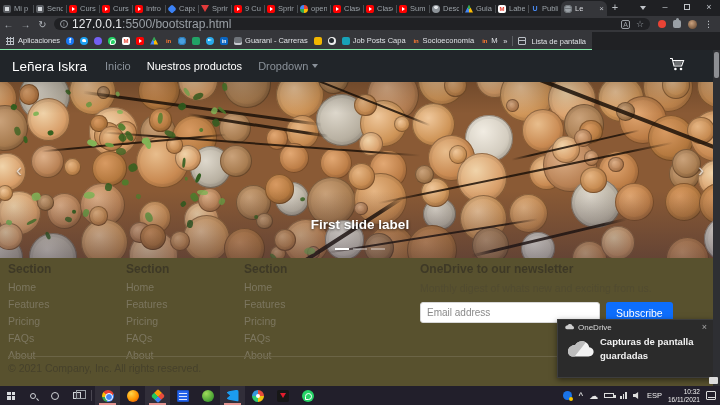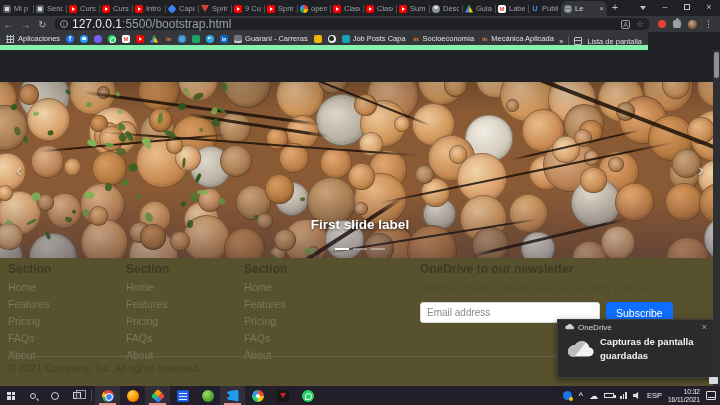--- a/index.html
+++ b/index.html
@@ -33,21 +33,21 @@
   .tr-ic{color:#9aa0a6;font-size:7px;border:1px solid #9aa0a6;border-radius:2px;padding:0 1px;line-height:7px;}
   .star{color:#9aa0a6;font-size:9px;line-height:9px;}
   .after-box{display:flex;align-items:center;gap:7px;margin-left:8px;}
   .recdot{width:8px;height:8px;border-radius:50%;background:#ea4335;}
   .puzzle{width:8px;height:8px;border-radius:2px;background:#9aa0a6;position:relative;}
   .puzzle::after{content:"";position:absolute;left:2.5px;top:-2px;width:3px;height:3px;border-radius:50%;background:#9aa0a6;}
   .avatar{width:9px;height:9px;border-radius:50%;background:radial-gradient(circle at 40% 35%,#caa27f,#7a5a40 70%,#4c372a);}
   .kebab{color:#c0c4c9;font-size:9px;line-height:9px;}
 
   
-  .bookmarks{position:absolute;left:0;top:32px;width:648px;height:18px;background:#35363a;border-bottom:5px solid #86efac;display:flex;align-items:center;padding:0 6px;gap:6px;overflow:hidden;}
+  .bookmarks{position:absolute;left:0;top:32px;width:592px;height:18px;background:#35363a;border-bottom:1px solid #86efac;display:flex;align-items:center;padding:0 6px;gap:6px;overflow:hidden;}
   .bm-apps{display:flex;align-items:center;gap:4px;flex:none;}
   .grid-ic{width:8px;height:8px;background-image:radial-gradient(#b9bec4 1px,transparent 1.3px);background-size:3px 3px;background-position:0 0;}
   .bm-label{font-size:7.5px;color:#dfe1e5;white-space:nowrap;}
   .bm-item{display:flex;align-items:center;gap:3px;flex:none;}
   .bm-right{position:absolute;right:0;top:0;height:18px;background:#35363a;display:flex;align-items:center;gap:5px;padding:0 6px 0 5px;}
   .bm-sep{width:1px;height:10px;background:#5a5d61;}
   .rl-ic{width:8px;height:8px;border:1px solid #b9bec4;border-radius:1px;background:linear-gradient(#b9bec4 1px,transparent 1px) 0 2px/6px 3px no-repeat;}
 
   
   .fav{width:8px;height:8px;flex:none;position:relative;border-radius:2px;}
@@ -377,20 +377,36 @@
         </span>
       </div>
     <div class="bm-right">
       <span class="bm-label">»</span>
       <span class="bm-sep"></span>
       <span class="rl-ic"></span>
       <span class="bm-label">Lista de pantalla</span>
     </div>
   </div>
 
+  <div class="sitenav">
+    <span class="brand">Leñera Iskra</span>
+    <span class="nav-items">
+        <span class="nav-link">Inicio</span>
+        <span class="nav-link active">Nuestros productos</span>
+        <span class="nav-link">Dropdown<span class="caret"></span></span>
+      </span>
+    <span class="cart">
+      <svg width="17" height="15" viewBox="0 0 17 15">
+        <path d="M1 1.5h2.2l1.8 7.5h7.6l2-5.5H4" fill="none" stroke="#fff" stroke-width="1.1"></path>
+        <path d="M5.4 5h7.4M5 7h7.2" stroke="#fff" stroke-width=".7"></path>
+        <circle cx="6.4" cy="12" r="1.3" fill="#fff"></circle>
+        <circle cx="12" cy="12" r="1.3" fill="#fff"></circle>
+      </svg>
+    </span>
+  </div>
 
   <div class="carousel">
     <div class="wood">
         <div class="log" style="left: -23.3044px; top: -3.7486px; width: 40.0075px; height: 40.0075px; background: radial-gradient(circle at 38% 35%, rgb(232, 189, 140), rgb(201, 138, 82) 58%, rgb(146, 96, 51) 96%); box-shadow: rgba(55, 32, 14, 0.4) 0px 0px 0px 1px inset, rgba(0, 0, 0, 0.05) 0px 0px 0px 4px inset;"></div>
         <div class="log" style="left: 19.1087px; top: -11.2675px; width: 50.5405px; height: 50.5405px; background: radial-gradient(circle at 38% 35%, rgb(222, 216, 204), rgb(185, 177, 162) 58%, rgb(140, 131, 117) 96%); box-shadow: rgba(55, 32, 14, 0.4) 0px 0px 0px 1px inset, rgba(0, 0, 0, 0.05) 0px 0px 0px 4px inset;"></div>
         <div class="log" style="left: 68.8204px; top: -14.0535px; width: 47.4511px; height: 47.4511px; background: radial-gradient(circle at 38% 35%, rgb(239, 199, 155), rgb(207, 149, 88) 58%, rgb(154, 99, 54) 96%); box-shadow: rgba(55, 32, 14, 0.4) 0px 0px 0px 1px inset, rgba(0, 0, 0, 0.05) 0px 0px 0px 4px inset;"></div>
         <div class="log" style="left: 138.237px; top: -12.1624px; width: 41.3147px; height: 41.3147px; background: radial-gradient(circle at 38% 35%, rgb(216, 154, 98), rgb(181, 121, 63) 58%, rgb(125, 81, 40) 96%); box-shadow: rgba(55, 32, 14, 0.4) 0px 0px 0px 1px inset, rgba(0, 0, 0, 0.05) 0px 0px 0px 4px inset;"></div>
         <div class="log" style="left: 177.604px; top: -22.2283px; width: 40.8801px; height: 40.8801px; background: radial-gradient(circle at 38% 35%, rgb(240, 211, 169), rgb(217, 160, 107) 58%, rgb(165, 112, 62) 96%); box-shadow: rgba(55, 32, 14, 0.4) 0px 0px 0px 1px inset, rgba(0, 0, 0, 0.05) 0px 0px 0px 4px inset;"></div>
         <div class="log" style="left: 222.881px; top: -22.5266px; width: 48.2694px; height: 48.2694px; background: radial-gradient(circle at 38% 35%, rgb(202, 162, 122), rgb(168, 124, 80) 58%, rgb(111, 74, 42) 96%); box-shadow: rgba(55, 32, 14, 0.4) 0px 0px 0px 1px inset, rgba(0, 0, 0, 0.05) 0px 0px 0px 4px inset;"></div>
         <div class="log" style="left: 276.086px; top: -11.3872px; width: 48.2345px; height: 48.2345px; background: radial-gradient(circle at 38% 35%, rgb(239, 199, 155), rgb(207, 149, 88) 58%, rgb(154, 99, 54) 96%); box-shadow: rgba(55, 32, 14, 0.4) 0px 0px 0px 1px inset, rgba(0, 0, 0, 0.05) 0px 0px 0px 4px inset;"></div>

